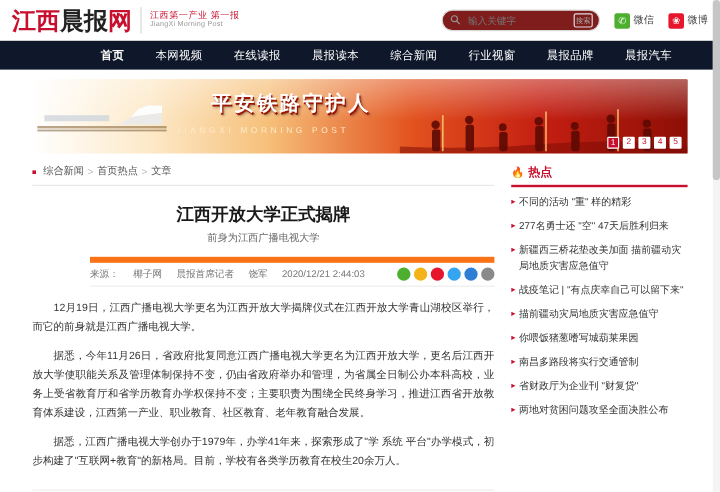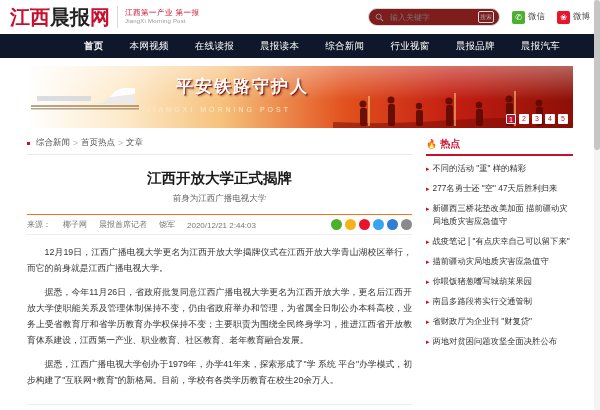--- a/index.html
+++ b/index.html
@@ -177,25 +177,26 @@
     margin: 14px 0 5px 0;
     font-family: "DejaVu Serif", serif;
   }
   .art-subtitle {
     text-align: center;
     font-size: 8.5px;
     color: #666;
     margin-bottom: 9px;
   }
   .art-meta {
-    display: flex; align-items: flex-end;
+    display: flex; align-items: center;
     font-size: 8px; color: #777;
-    border-top: 1px solid #f97316;
+    border-top: 5px solid #f97316;
     border-bottom: 1px solid #eee;
     padding: 4px 0;
+    margin-left: 48px;
   }
   .art-meta .m { margin-right: 12px; white-space: nowrap; }
   .meta-spacer { flex: 1; }
   .share { display: flex; gap: 3px; align-items: center; }
   .share i {
     width: 11px; height: 11px; border-radius: 50%;
     display: inline-block;
     font-style: normal;
     font-size: 7px; line-height: 11px; text-align: center; color: #fff;
   }

